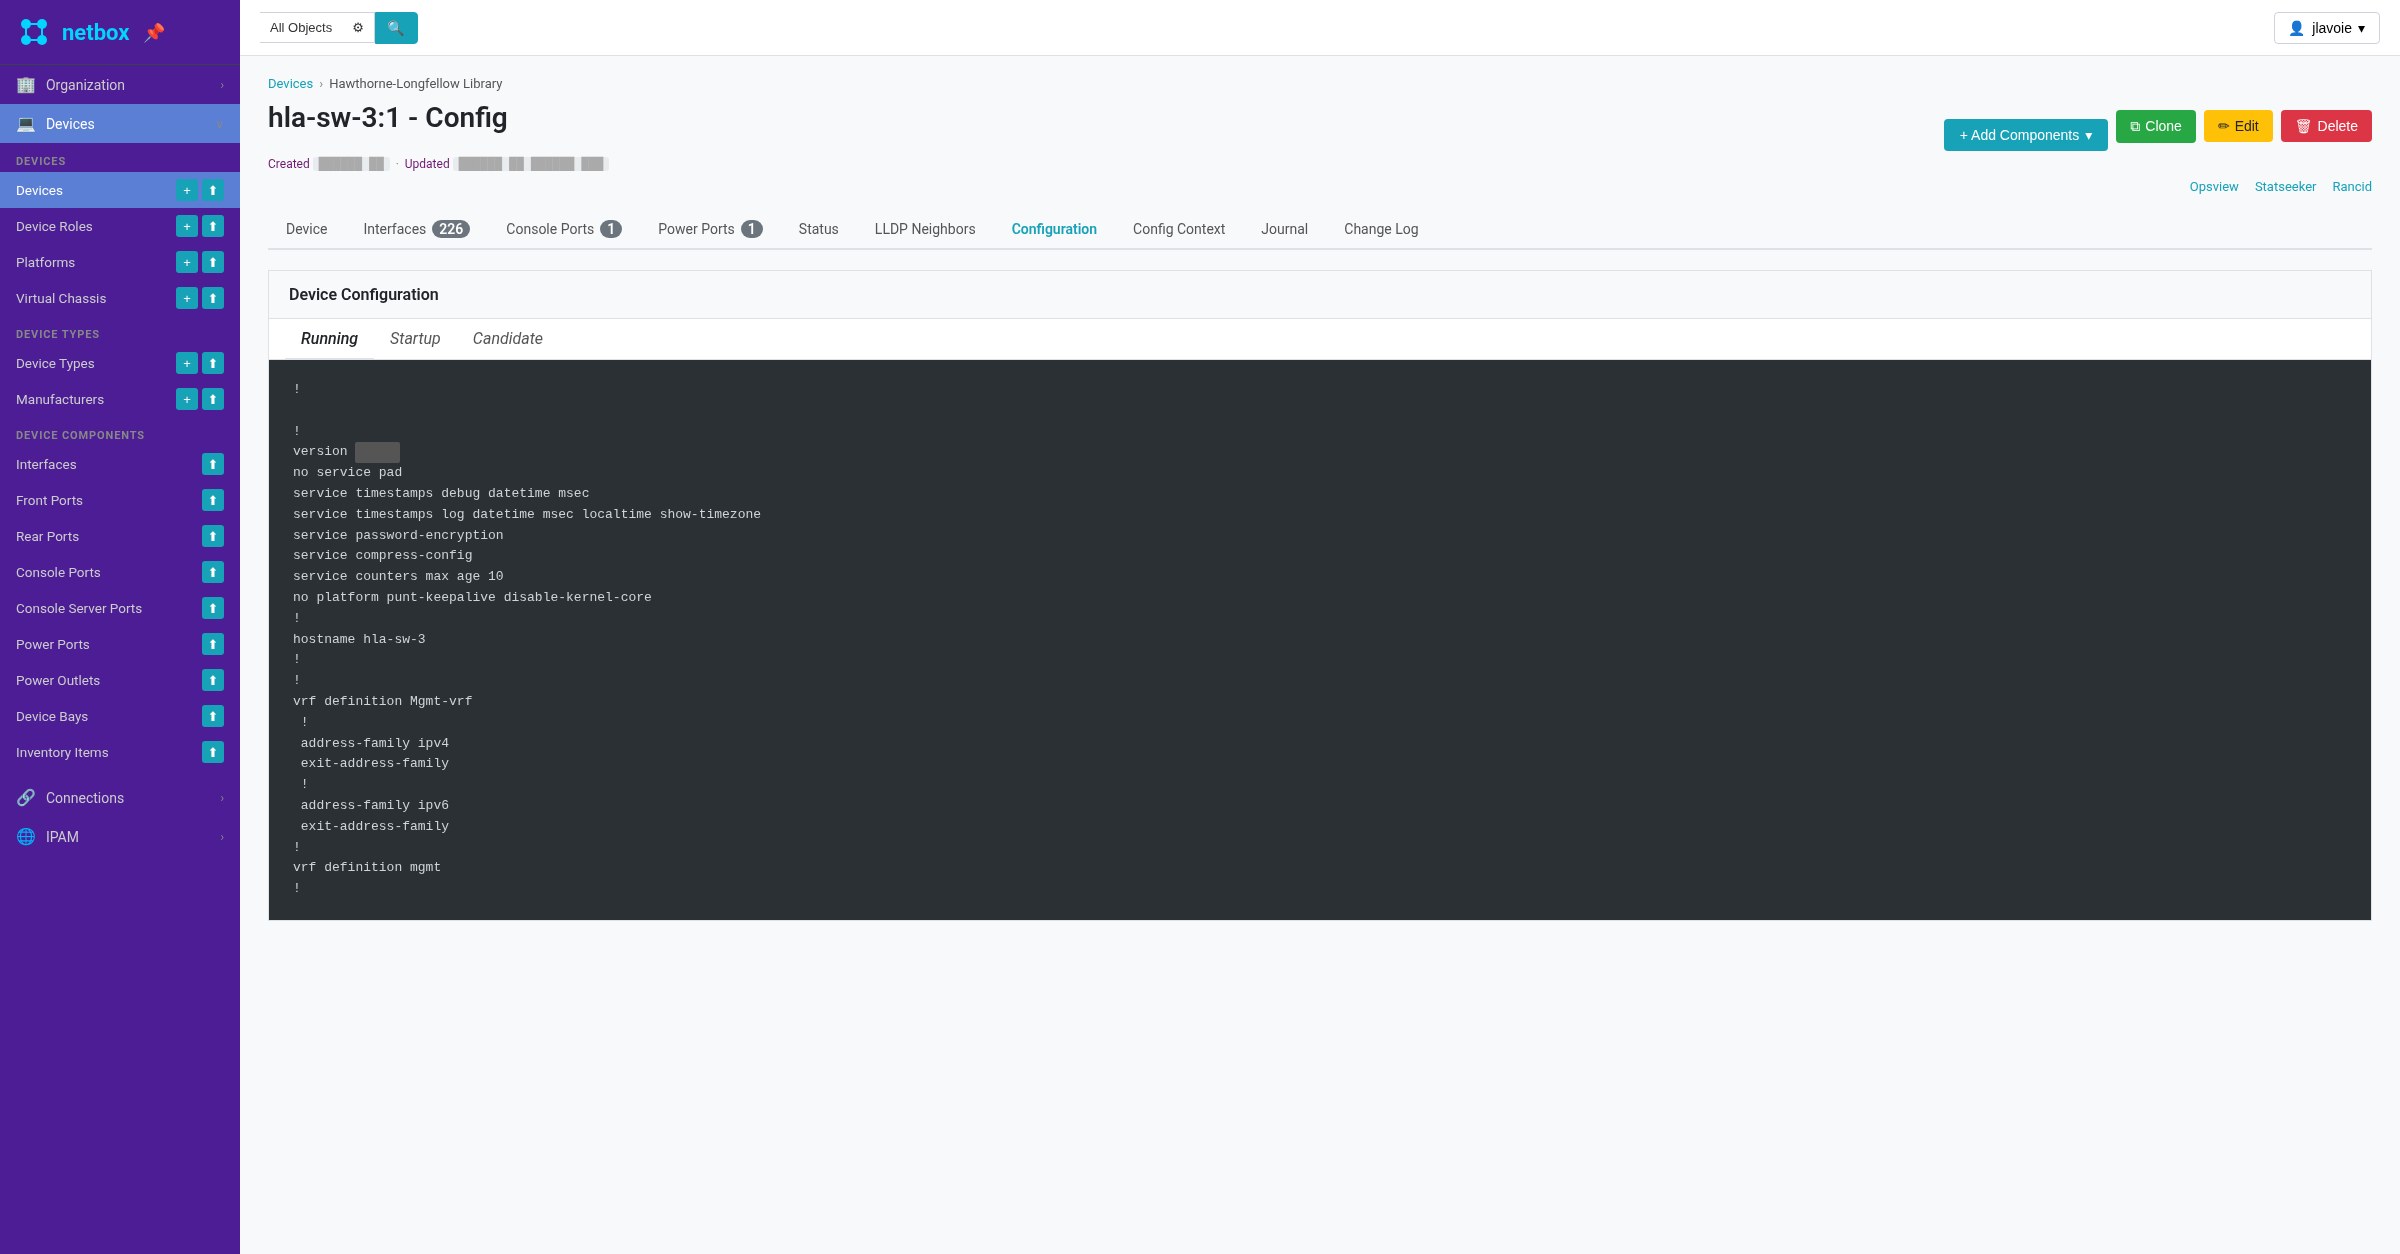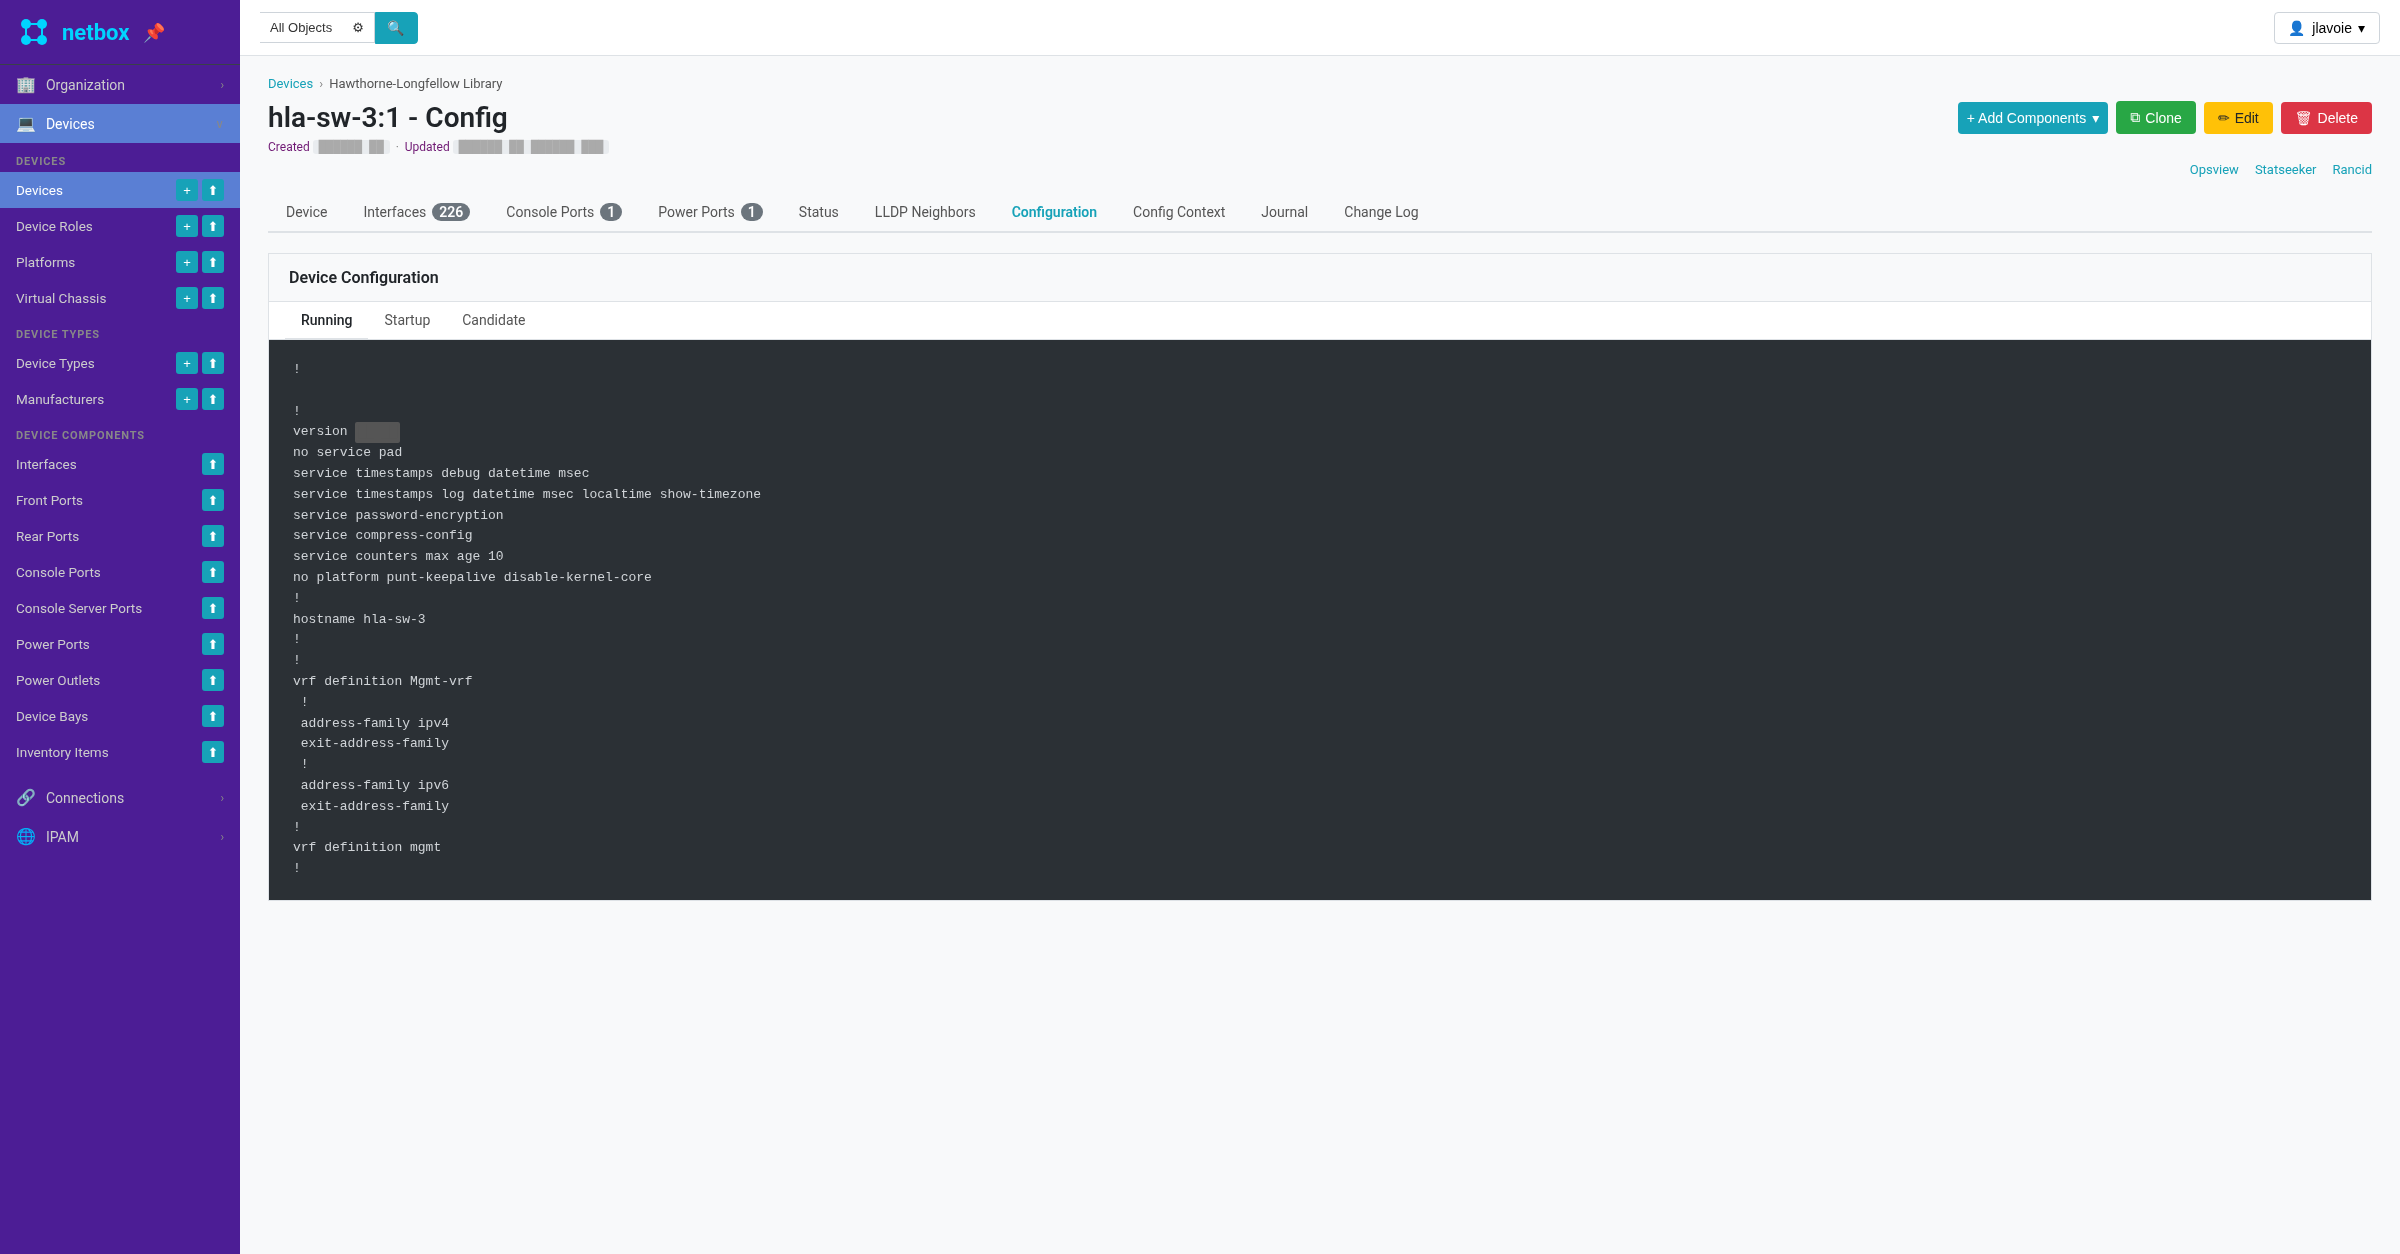--- a/index.html
+++ b/index.html
@@ -173,26 +173,27 @@
       font-size: 28px;
       font-weight: 600;
       color: #212529;
     }
     .page-actions { display: flex; align-items: center; gap: 8px; }
     .btn-add-components {
       background: #17a2b8;
       color: #fff;
       border: none;
       border-radius: 4px;
-      padding: 8px 9px;
+      padding: 8px 16px;
       cursor: pointer;
       font-size: 14px;
       display: flex;
       align-items: center;
       gap: 6px;
+      margin-top: 18px;
     }
     .btn-clone {
       background: #28a745;
       color: #fff;
       border: none;
       border-radius: 4px;
       padding: 8px 14px;
       cursor: pointer;
       font-size: 14px;
       display: flex;
@@ -297,23 +298,24 @@
     .config-tabs {
       display: flex;
       border-bottom: 1px solid #dee2e6;
       padding: 0 16px;
       background: #fff;
     }
     .config-tab {
       padding: 10px 16px;
       cursor: pointer;
       color: #555;
-      font-size: 14px;
+      font-size: 16px;
       border-bottom: 2px solid transparent;
       margin-bottom: -1px;
+      font-style: italic;
     }
     .config-tab.active { color: #212529; border-bottom: 2px solid #dee2e6; font-weight: 500; }
 
     .config-content {
       background: #2b3035;
       color: #d0d4d8;
       font-family: 'Courier New', Courier, monospace;
       font-size: 13px;
       padding: 20px 24px;
       min-height: 420px;

